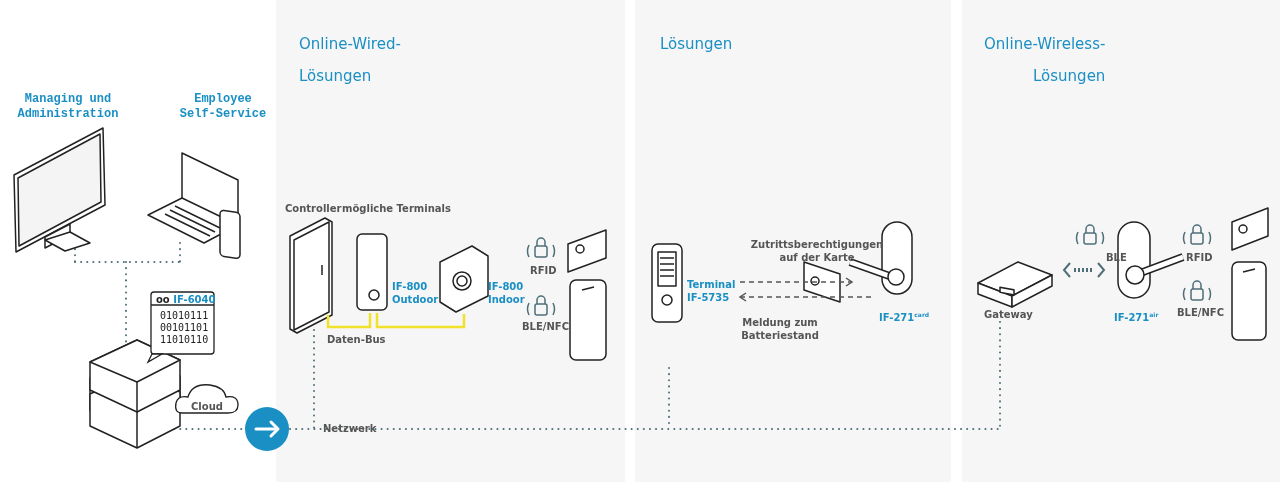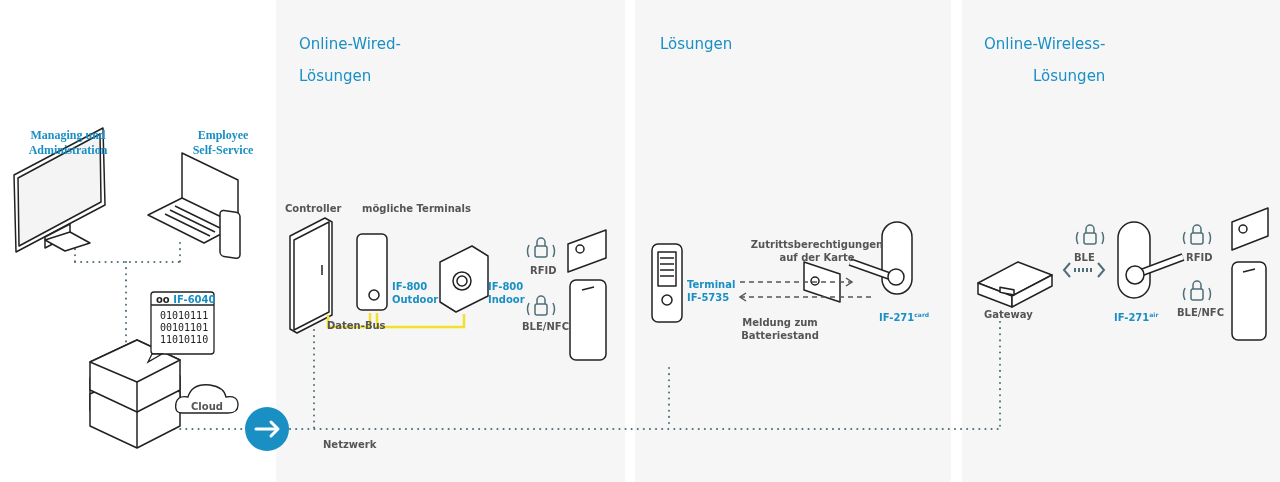--- a/index.html
+++ b/index.html
@@ -1,21 +1,21 @@
 <!DOCTYPE html>
 <html><head>
 <meta charset="utf-8">
 <style>
   html,body{margin:0;padding:0;}
   body{width:1280px;height:482px;position:relative;background:#ffffff;overflow:hidden;font-family:"Liberation Sans",sans-serif;}
   .panel{position:absolute;top:0;height:482px;background:#f6f6f6;}
   .title{position:absolute;color:#1a8fc4;font-family:"DejaVu Sans",sans-serif;font-size:15px;line-height:32px;font-weight:normal;}
   .lbl{position:absolute;font-family:"DejaVu Sans",sans-serif;font-size:10px;font-weight:bold;color:#555;line-height:13px;white-space:nowrap;}
   .blue{color:#1a8fc4;}
-  .hdr{position:absolute;font-family:Liberation Serif, serif;font-size:12px;font-weight:bold;color:#1a8fc4;line-height:15px;text-align:center;margin-top:36px;}
+  .hdr{position:absolute;font-family:Liberation Mono, monospace;font-size:12px;font-weight:bold;color:#1a8fc4;line-height:15px;text-align:center;}
   .c{text-align:center;}
   svg.art{position:absolute;left:0;top:0;}
   sup{font-size:6px;}
   .binary{position:absolute;font-family:"DejaVu Sans Mono",monospace;font-size:10px;line-height:12px;color:#222;}
 </style>
 </head>
 <body>
 
 <div class="panel" style="left:276px;width:349px;"></div>
 <div class="panel" style="left:635px;width:316px;"></div>
@@ -168,37 +168,37 @@
 
 <div class="lbl blue" style="left:156px;top:293px;font-size:10px;">
   <span style="color:#222;">oo </span><span>IF-6040</span>
 </div>
 <div class="binary" style="left:160px;top:310px;">
   <div>01010111</div>
   <div>00101101</div>
   <div>11010110</div>
 </div>
 <div class="lbl" style="left:191px;top:400px;">Cloud</div>
-<div class="lbl" style="left:300px;top:438px;padding-left:23px;">Netzwerk</div>
+<div class="lbl" style="left:300px;top:422px;padding-left:23px;">Netzwerk</div>
 
 <div class="title" style="left:299px;top:28px;">
   <div>Online-Wired-</div>
   <div>Lösungen</div>
 </div>
 <div class="lbl" style="left:285px;top:202px;">Controller</div>
-<div class="lbl" style="left:362px;top:202px;">mögliche Terminals</div>
+<div class="lbl" style="left:342px;top:202px;">mögliche Terminals</div>
 <div class="lbl blue" style="left:392px;top:280px;">
   <div>IF-800</div>
     <div>Outdoor</div>
 </div>
 <div class="lbl blue" style="left:488px;top:280px;">
   <div>IF-800</div>
     <div>Indoor</div>
 </div>
-<div class="lbl" style="left:327px;top:319px;">Daten-Bus</div>
+<div class="lbl" style="left:327px;top:333px;">Daten-Bus</div>
 <div class="lbl" style="left:530px;top:264px;">RFID</div>
 <div class="lbl" style="left:522px;top:320px;">BLE/NFC</div>
 
 <div class="title" style="left:660px;top:28px;">
   <div>Lösungen</div>
 </div>
 <div class="lbl blue" style="left:687px;top:278px;">
   <div>Terminal</div>
     <div>IF-5735</div>
 </div>
@@ -212,18 +212,18 @@
 </div>
 <div class="lbl blue" style="left:879px;top:308px;">
   <span>IF-271</span><sup>card</sup>
 </div>
 
 <div class="title" style="left:984px;top:28px;text-align:right;">
   <div>Online-Wireless-</div>
   <div>Lösungen</div>
 </div>
 <div class="lbl" style="left:984px;top:308px;">Gateway</div>
-<div class="lbl" style="left:1074px;top:251px;">BLE</div>
+<div class="lbl" style="left:1106px;top:251px;">BLE</div>
 <div class="lbl blue" style="left:1114px;top:308px;">
   <span>IF-271</span><sup>air</sup>
 </div>
 <div class="lbl" style="left:1186px;top:251px;">RFID</div>
 <div class="lbl" style="left:1177px;top:306px;">BLE/NFC</div>
 
 </body></html>

